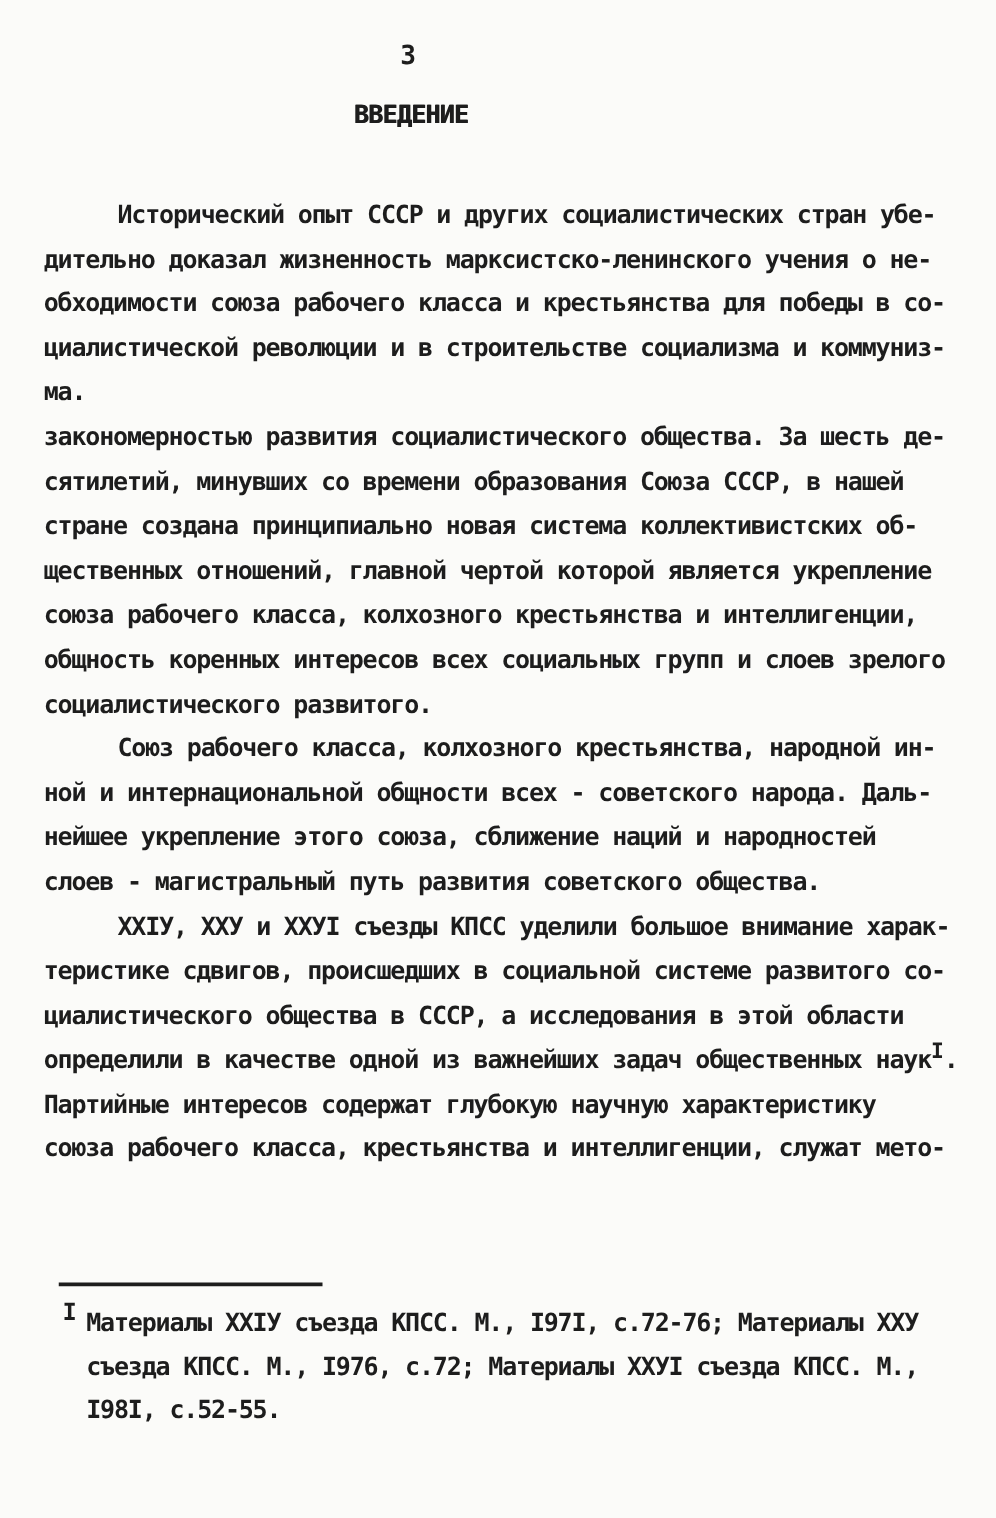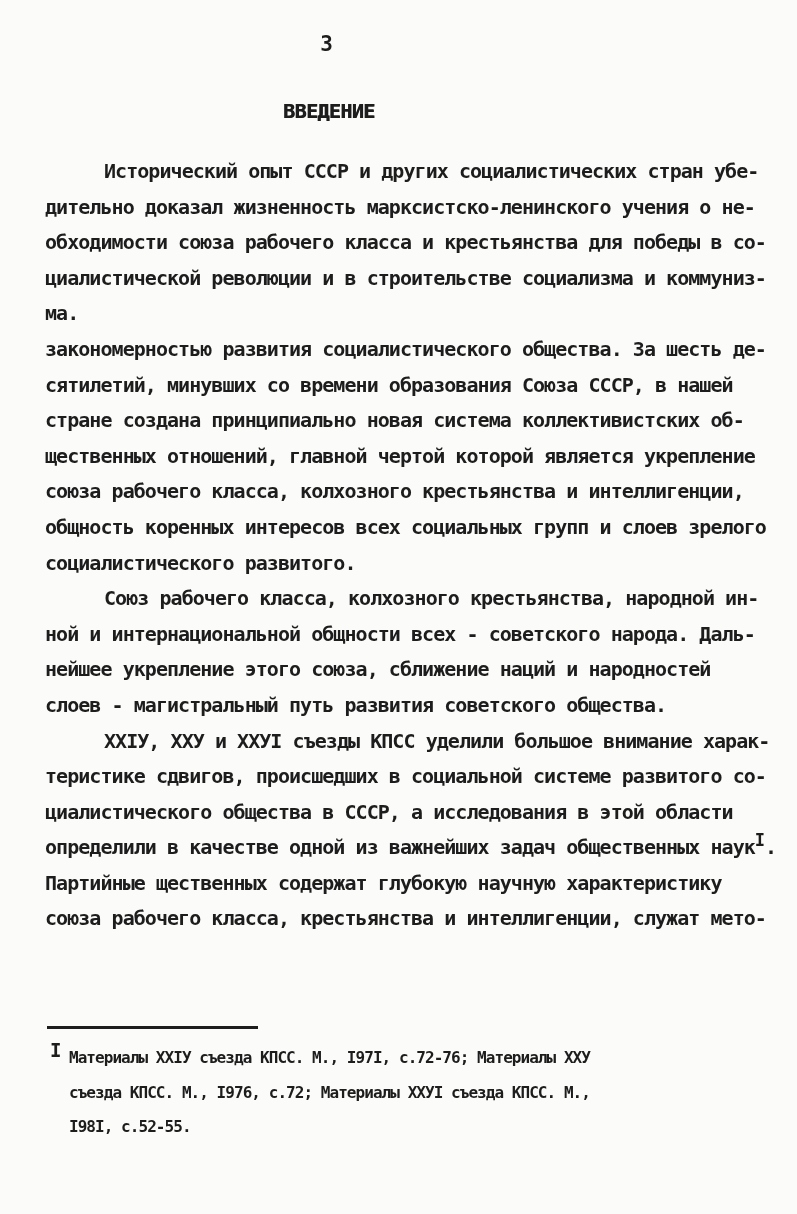--- a/index.html
+++ b/index.html
@@ -15,46 +15,46 @@
     font-weight:700;
     color:#1d1d1d;
     font-size:20px;
     letter-spacing:-0.95px;
   }
   .page-number{
     position:absolute;top:32px;left:300px;width:52px;
     text-align:center;font-size:21px;line-height:24px;
   }
   .heading{
-    position:absolute;top:100px;left:283px;margin:0;
+    position:absolute;top:80px;left:283px;margin:0;
     font-size:20px;line-height:22px;font-weight:700;
     letter-spacing:-0.6px;
     text-shadow:0.6px 0 0 #1d1d1d;
   }
   .body-text{
-    position:absolute;left:45px;top:154px;width:716px;
+    position:absolute;left:35px;top:154px;width:716px;
   }
   .line{
     height:35.6px;line-height:35.6px;white-space:pre;
   }
   .line.indent{text-indent:59px;}
   .fnref{
     position:relative;top:-8px;font-size:17px;letter-spacing:0;
     vertical-align:baseline;line-height:0;
   }
   .footnote-rule{
     position:absolute;left:47px;top:1026px;width:211px;height:3px;
     background:#1d1d1d;
   }
   .footnote{
     position:absolute;left:45px;top:1041px;width:716px;
   }
   .fn-line{
     height:34.5px;line-height:34.5px;margin-left:24px;white-space:pre;
-    font-size:16px;
+    font-size:20px;
   }
   .fn-marker{
     position:absolute;left:5px;top:-2px;font-size:19px;line-height:22px;
   }
 </style>
 </head>
 <body style="background: rgb(251, 251, 249);">
 
 <div class="page" style="color: rgb(29, 29, 29);">
   <div class="page-number">3</div>
@@ -75,21 +75,21 @@
       <div class="line">общность коренных интересов всех социальных групп и слоев зрелого</div>
       <div class="line">социалистического развитого.</div>
       <div class="line indent">Союз рабочего класса, колхозного крестьянства, народной ин-</div>
       <div class="line">ной и интернациональной общности всех - советского народа. Даль-</div>
       <div class="line">нейшее укрепление этого союза, сближение наций и народностей</div>
       <div class="line">слоев - магистральный путь развития советского общества.</div>
       <div class="line indent">ХХIУ, ХХУ и ХХУI съезды КПСС уделили большое внимание харак-</div>
       <div class="line">теристике сдвигов, происшедших в социальной системе развитого со-</div>
       <div class="line">циалистического общества в СССР, а исследования в этой области</div>
       <div class="line">определили в качестве одной из важнейших задач общественных наук<sup class="fnref">I</sup>.</div>
-      <div class="line">Партийные щественных содержат глубокую научную характеристику</div>
+      <div class="line">Партийные интересов содержат глубокую научную характеристику</div>
       <div class="line">союза рабочего класса, крестьянства и интеллигенции, служат мето-</div>
     </div>
 
   <div class="footnote-rule"></div>
 
   <div class="footnote">
     <span class="fn-marker">I</span>
     <div id="footnote-lines">
         <div class="fn-line">Материалы ХХIУ съезда КПСС. М., I97I, с.72-76; Материалы ХХУ</div>
         <div class="fn-line">съезда КПСС. М., I976, с.72; Материалы ХХУI съезда КПСС. М.,</div>

